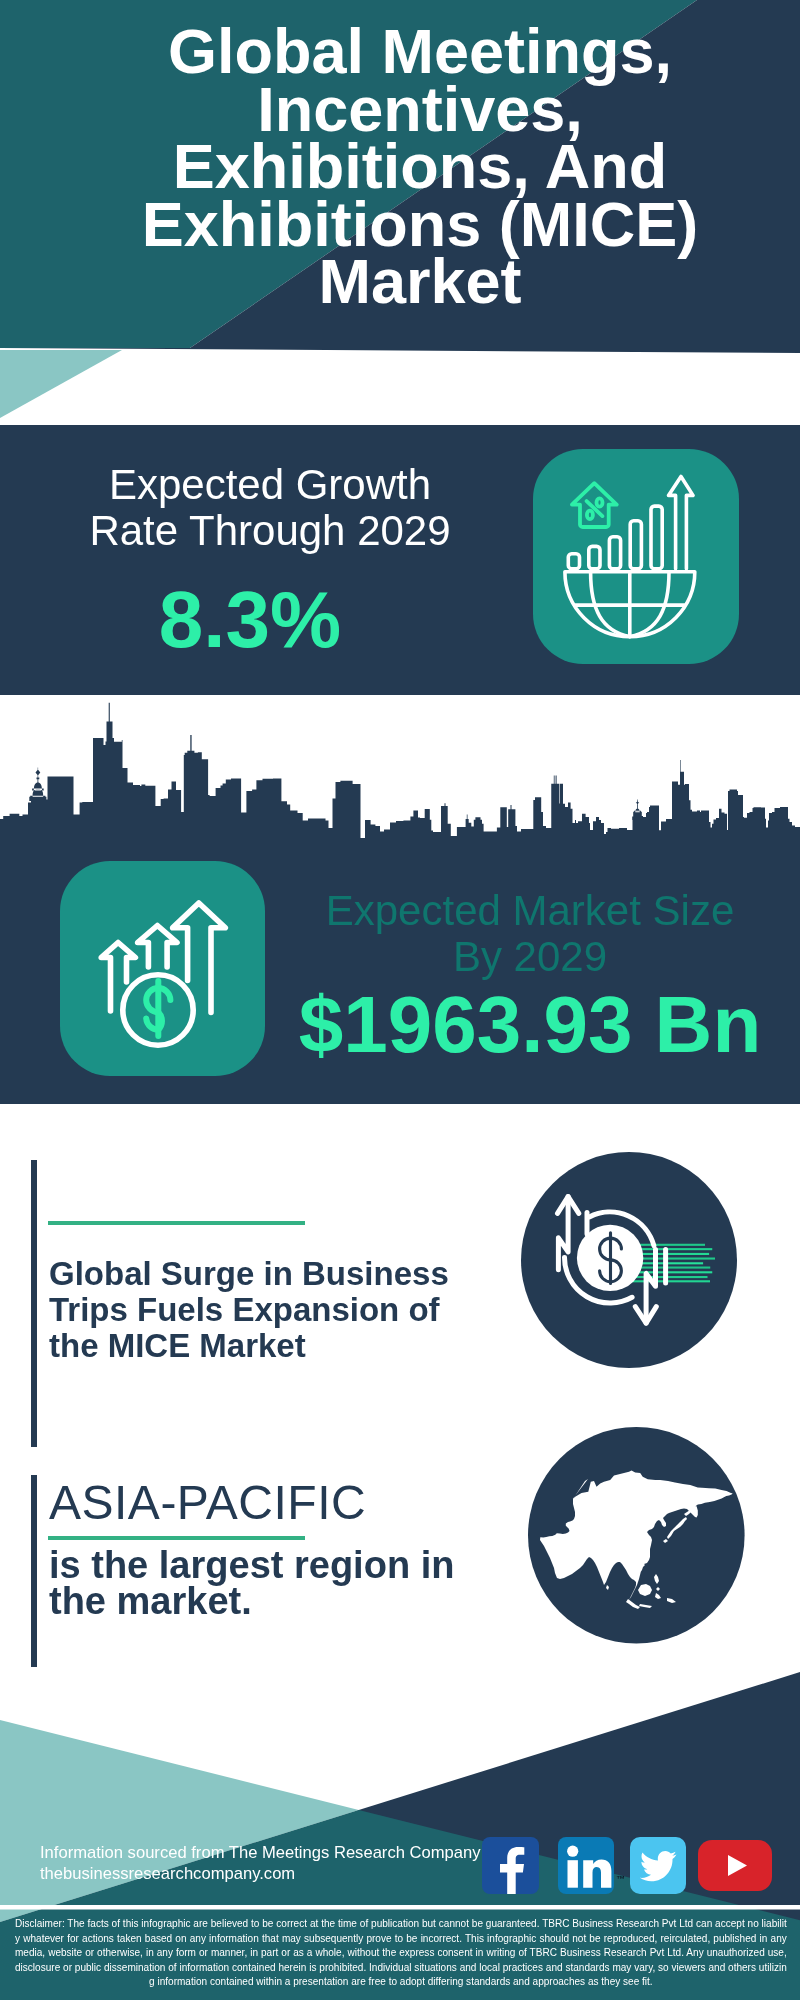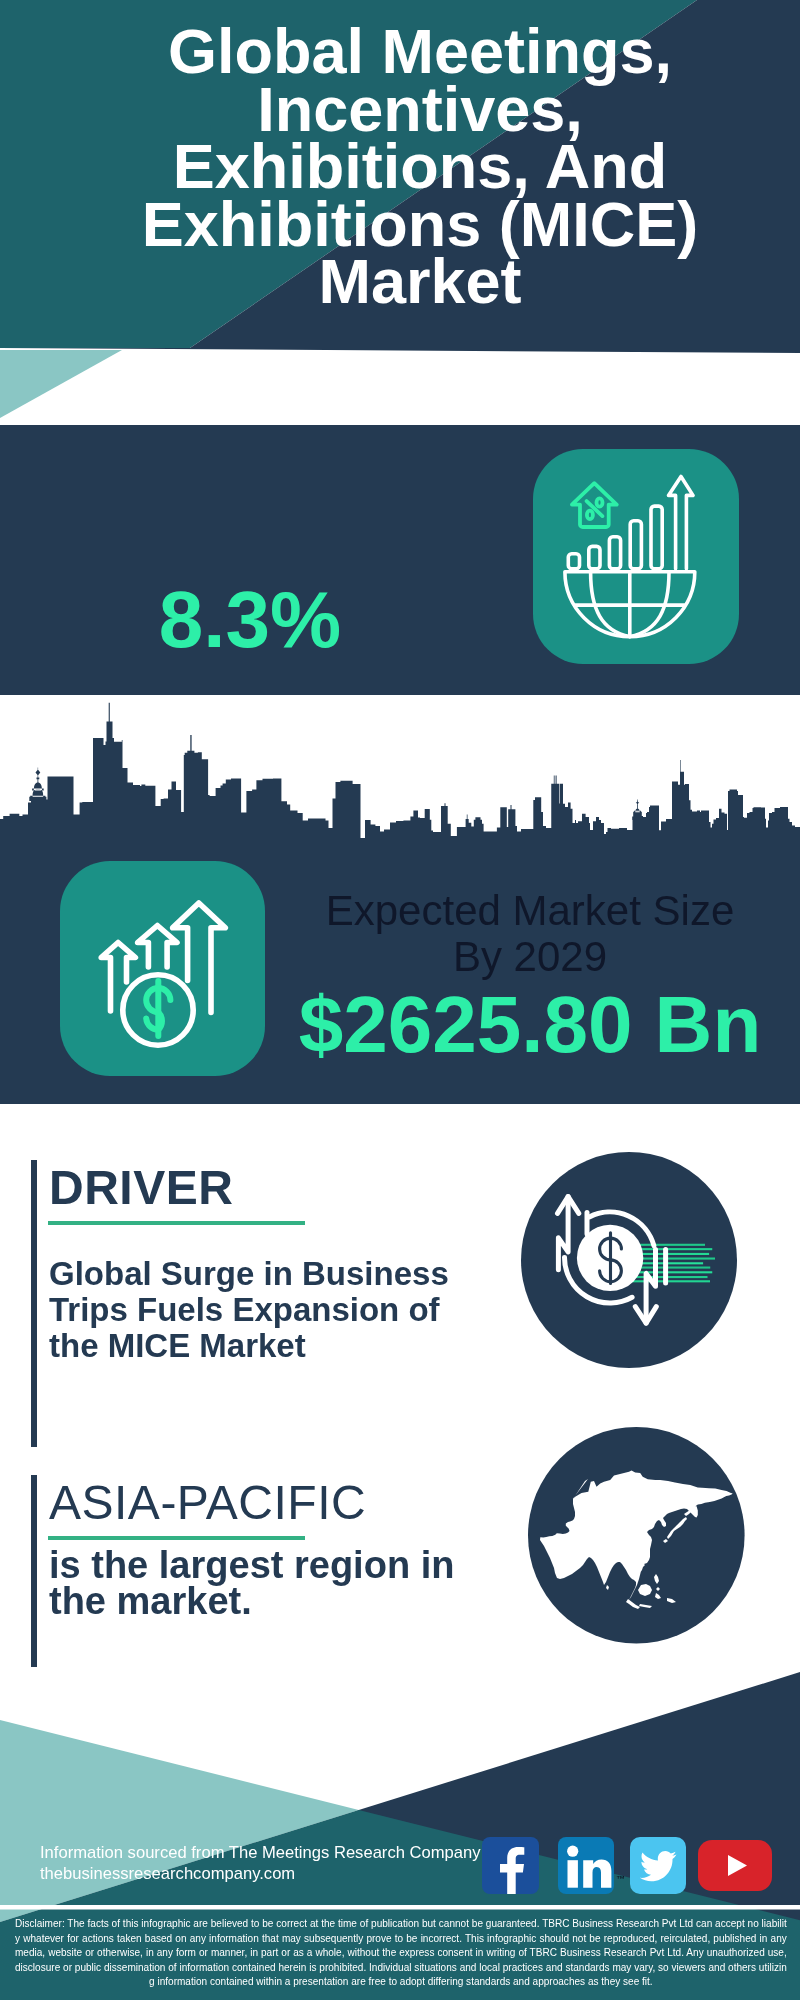--- a/index.html
+++ b/index.html
@@ -29,20 +29,24 @@
   </svg>
 
   <div class="abs" style="left:0;top:23px;width:800px;text-align:center;color:#ffffff;font-size:63px;line-height:57.5px;font-weight:bold;padding-left:20px;">
     <div>Global Meetings,</div>
     <div>Incentives,</div>
     <div>Exhibitions, And</div>
     <div>Exhibitions (MICE)</div>
     <div>Market</div>
   </div>
 
+  <div class="abs" style="left:30px;top:462px;width:480px;text-align:center;color:#ffffff;font-size:42px;line-height:46px;font-weight:normal;">
+    <div>Expected Growth</div>
+    <div>Rate Through 2029</div>
+  </div>
   <div class="abs" style="left:30px;top:578px;width:440px;text-align:center;color:#2DEFA8;font-size:80px;line-height:84px;font-weight:bold;">8.3%</div>
 
   <svg class="abs" style="left:533px;top:449px;" width="206" height="215" viewBox="0 0 206 215">
     <rect x="0" y="0" width="206" height="215" rx="50" ry="50" fill="#1B9186"></rect>
     <g fill="none" stroke="#ffffff" stroke-width="3.6" stroke-linejoin="round" stroke-linecap="round">
       <rect x="35.3" y="104.7" width="11.2" height="15.1" rx="3.4"></rect>
       <rect x="55.8" y="97.4" width="11.2" height="22.4" rx="3.4"></rect>
       <rect x="76.4" y="87.8" width="11.2" height="32" rx="3.4"></rect>
       <rect x="97.2" y="71.8" width="11.2" height="48" rx="3.4"></rect>
       <rect x="118" y="57.1" width="11.2" height="62.7" rx="3.4"></rect>
@@ -72,28 +76,27 @@
       <path d="M 127.6,119.5 L 127.6,66.8 L 112.6,66.8 L 138.8,42 L 165.3,66.8 L 151,66.8 L 151,151.5"></path>
 
       <circle cx="98" cy="149" r="35.2"></circle>
     </g>
     <g fill="none" stroke="#2DEFA8" stroke-width="6" stroke-linejoin="round" stroke-linecap="round">
       <path d="M 98.3,120 L 98.3,175"></path>
       <path d="M 110.4,139 A 12.1,12.1 0 0 0 98.3,127 A 12.1,12.1 0 0 0 98.3,151.2 A 12.1,12.1 0 0 1 98.3,168.6 A 12.1,12.1 0 0 1 86.2,157.5"></path>
     </g>
   </svg>
 
-  <div class="abs" style="left:290px;top:888px;width:480px;text-align:center;color:#0f172a;font-size:42px;line-height:46px;font-weight:normal;">
+  <div class="abs" style="left:290px;top:888px;width:480px;text-align:center;color:#0f766e;font-size:42px;line-height:46px;font-weight:normal;">
     <div>Expected Market Size</div>
     <div>By 2029</div>
   </div>
-  <div class="abs" style="left:280px;top:983px;width:500px;text-align:center;color:#2DEFA8;font-size:80px;line-height:84px;font-weight:bold;">$2625.80 Bn</div>
+  <div class="abs" style="left:280px;top:983px;width:500px;text-align:center;color:#2DEFA8;font-size:80px;line-height:84px;font-weight:bold;">$1963.93 Bn</div>
 
   <div class="abs" style="left:31px;top:1160px;width:6px;height:287px;background:#243A52;"></div>
-  <div class="abs" style="left:49px;top:1162px;color:#243A52;font-size:48px;line-height:52px;font-weight:bold;letter-spacing:0.5px;">DRIVER</div>
   <div class="abs" style="left:48px;top:1221px;width:257px;height:4px;background:#33B184;"></div>
   <div class="abs" style="left:49px;top:1232px;width:420px;color:#243A52;font-size:33px;line-height:36px;font-weight:bold;margin-top:24px;">Global Surge in Business Trips Fuels Expansion of the MICE Market</div>
 
   <div class="abs" style="left:31px;top:1475px;width:6px;height:192px;background:#243A52;"></div>
   <div class="abs" style="left:49px;top:1477px;color:#243A52;font-size:48px;line-height:52px;font-weight:normal;letter-spacing:0.5px;">ASIA-PACIFIC</div>
   <div class="abs" style="left:48px;top:1536px;width:257px;height:4px;background:#33B184;"></div>
   <div class="abs" style="left:49px;top:1547px;width:420px;color:#243A52;font-size:38px;line-height:36px;font-weight:bold;">is the largest region in the market.</div>
 
   <svg class="abs" style="left:521px;top:1152px;" width="216" height="216" viewBox="0 0 216 216">
     <circle cx="108" cy="108" r="108" fill="#243A52"></circle>

